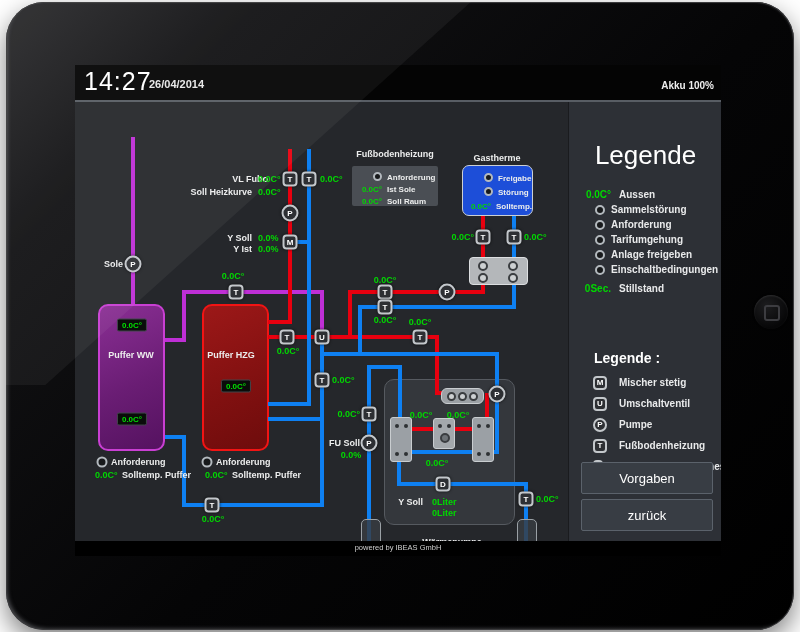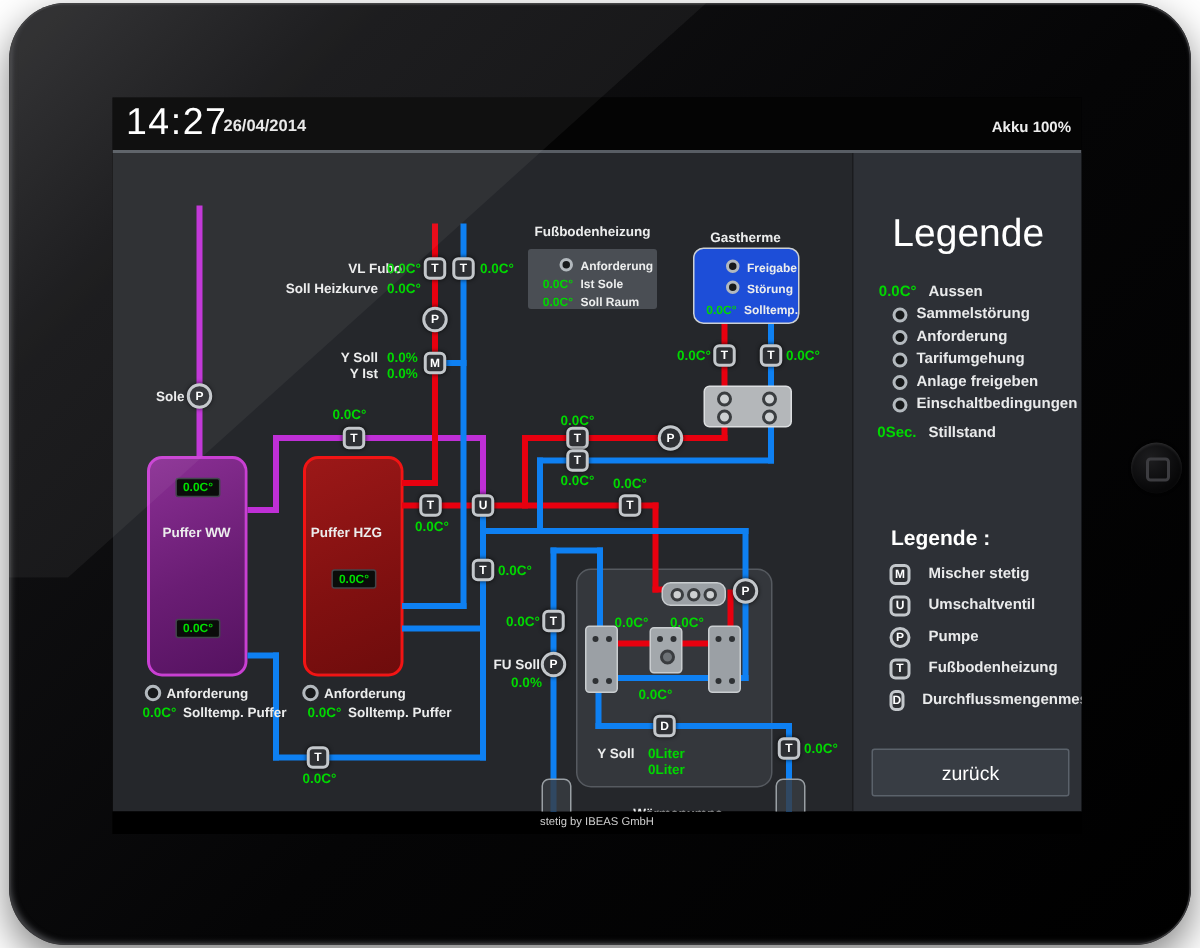--- a/index.html
+++ b/index.html
@@ -333,21 +333,22 @@
             </div>
             <div class="lrow">
               <span class="lsym">T</span>
               <span class="llab">Fußbodenheizung</span>
             </div>
             <div class="lrow">
               <span class="lsym">D</span>
               <span class="llab">Durchflussmengenmesser</span>
             </div>
           </div>
+        <div id="btn-vorgaben" class="sbtn">Vorgaben</div>
         <div id="btn-zurueck" class="sbtn">zurück</div>
       </div>
     </div>
 
-    <div id="footerbar">stetig by IBEAS GmbH</div>
+    <div id="footerbar">powered by IBEAS GmbH</div>
   </div>
 
   <div id="gloss"></div>
 </div>
 
 </body></html>

